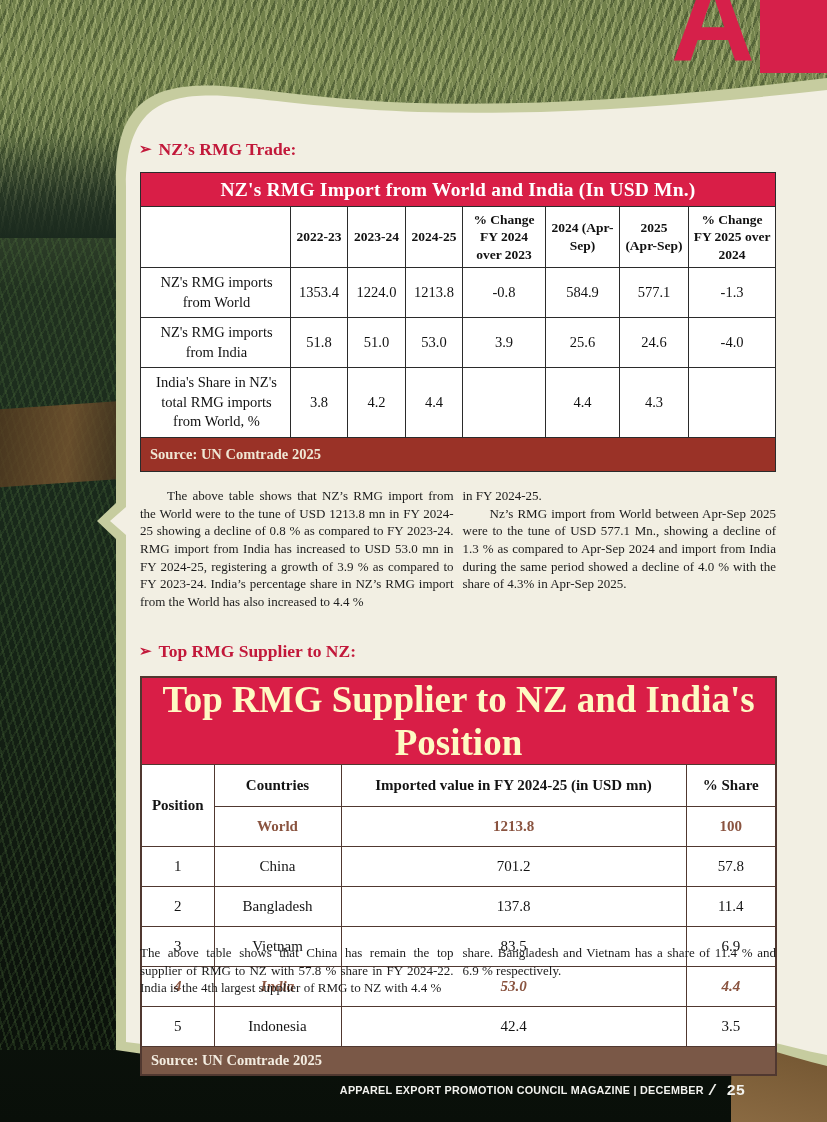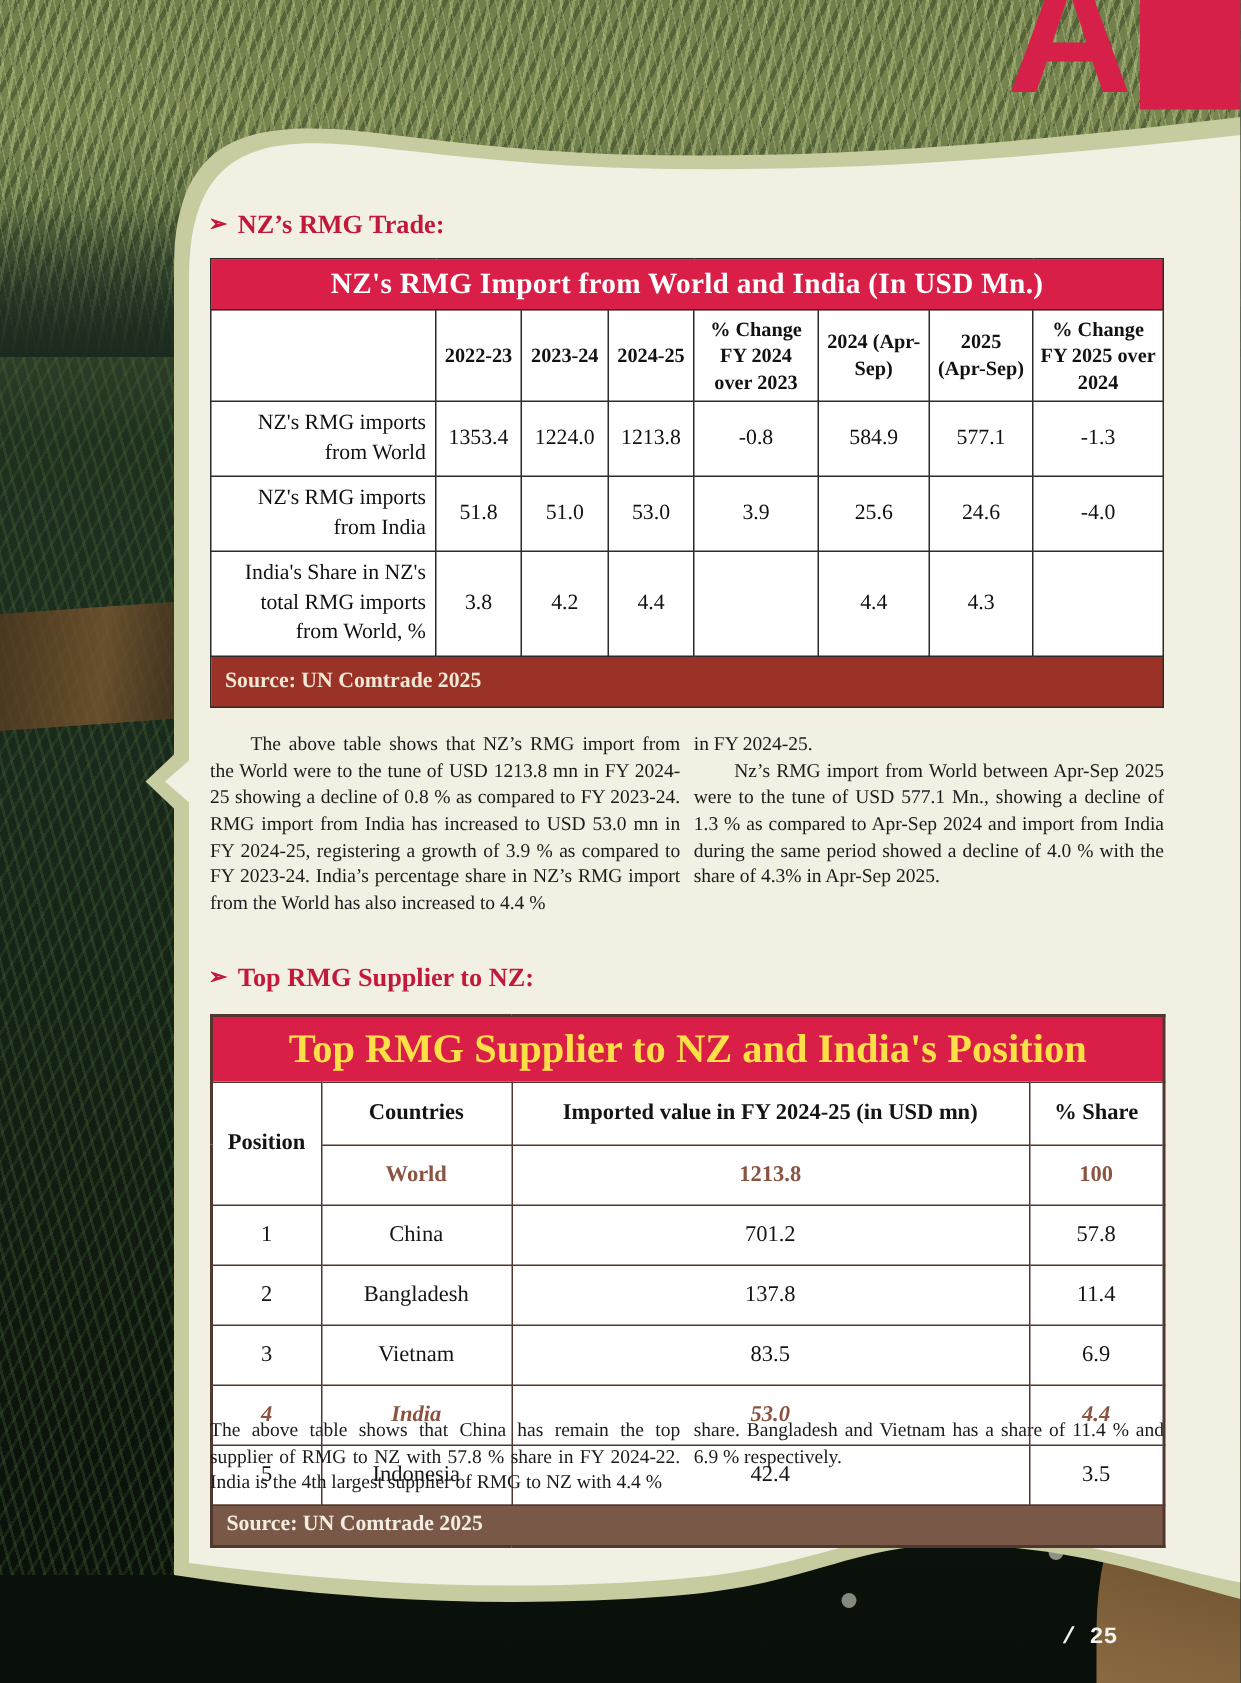--- a/index.html
+++ b/index.html
@@ -49,29 +49,29 @@
 
   
   table { border-collapse:collapse; table-layout:fixed; }
   .t1 { width:635px; border:1.5px solid #2b2b2b; }
   .t1 td, .t1 th { border:1px solid #2b2b2b; }
   .t1-title td { background:#d91e47; color:#ffffff; font-weight:bold; font-size:19.5px;
     text-align:center; height:34px; letter-spacing:0.2px; }
   .t1-head th { height:61px; font-size:13.5px; font-weight:bold; text-align:center;
     vertical-align:middle; line-height:1.3; padding:2px 3px; background:#fff; color:#111; }
   .t1-row td { background:#fff; color:#111; font-size:14.5px; text-align:center; vertical-align:middle; }
-  .t1-row .lbl { text-align:right; padding:4px 6px 4px 8px; line-height:1.35; }
+  .t1-row .lbl { text-align:center; padding:4px 6px 4px 8px; line-height:1.35; }
   .t1 .r1 td { height:50px; } .t1 .r2 td { height:50px; } .t1 .r3 td { height:70px; }
   .t-src td { background:#9a3227; color:#f0e7d4; font-weight:bold; font-size:14.5px;
     padding-left:9px; height:34px; text-align:left; }
 
   
   .t2 { width:635px; border:2px solid #503830; }
   .t2 td, .t2 th { border:1.5px solid #503830; background:#fff; color:#141414; }
-  .t2-title td { background:#d91e47; color:#fde047; font-weight:bold; font-size:27px;
+  .t2-title td { background:#d91e47; color:#fef9c3; font-weight:bold; font-size:37px;
     text-align:center; height:44px; border:none; }
   .t2-head th { height:42px; font-size:15px; font-weight:bold; text-align:center; vertical-align:middle; padding:2px 4px; }
   .t2 .drow td { height:40px; font-size:15px; text-align:center; vertical-align:middle; }
   .t2 .world td { color:#8a5440; font-weight:bold; }
   .t2 .india td { color:#8a5440; font-weight:bold; font-style:italic; }
   .t2 .t2-src td { background:#7a5847; color:#f3ece0; font-weight:bold; font-size:14.5px;
     padding-left:9px; height:28px; text-align:left; border-color:#503830; }
 
   
   .two-col { width:636px; display:flex; gap:9px; }
@@ -248,16 +248,17 @@
   <div class="two-col content-abs" style="left:140px; top:944px;">
     <div class="col">
       <p>The above table shows that China has remain the top supplier of RMG to NZ with 57.8 % share in FY 2024-22. India is the 4th largest supplier of RMG to NZ with 4.4 %</p>
     </div>
     <div class="col">
       <p>share. Bangladesh and Vietnam has a share of 11.4 % and 6.9 % respectively.</p>
     </div>
   </div>
 
   <div class="footer">
+    <span class="footer-label">APPAREL EXPORT PROMOTION COUNCIL MAGAZINE | DECEMBER</span>
     <span class="footer-page">/ 25</span>
   </div>
 
 </div>
 
 </body></html>

